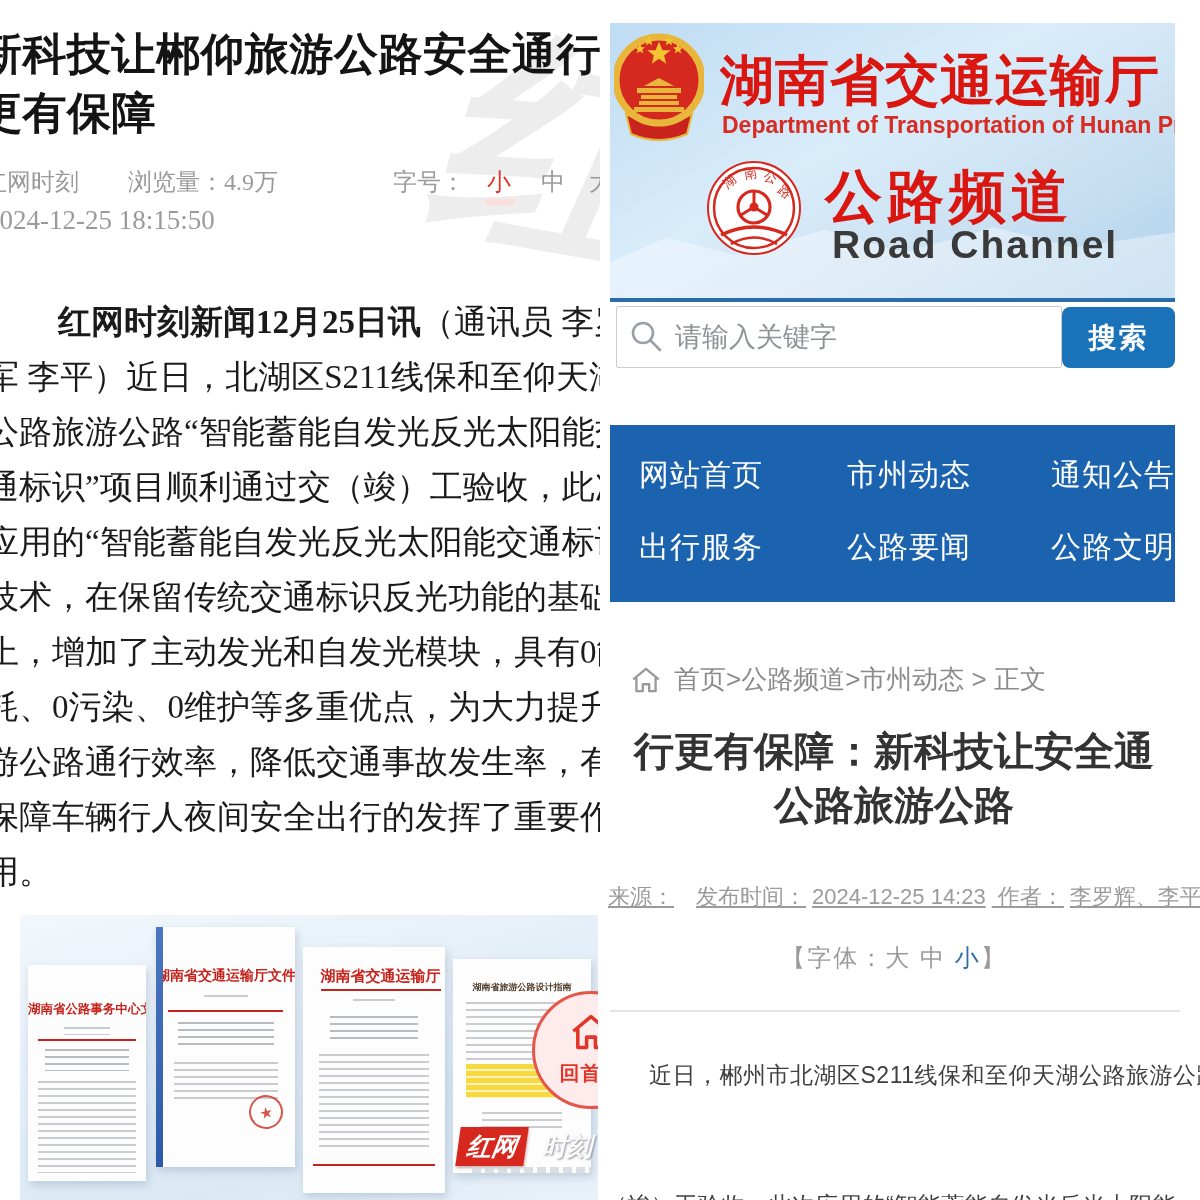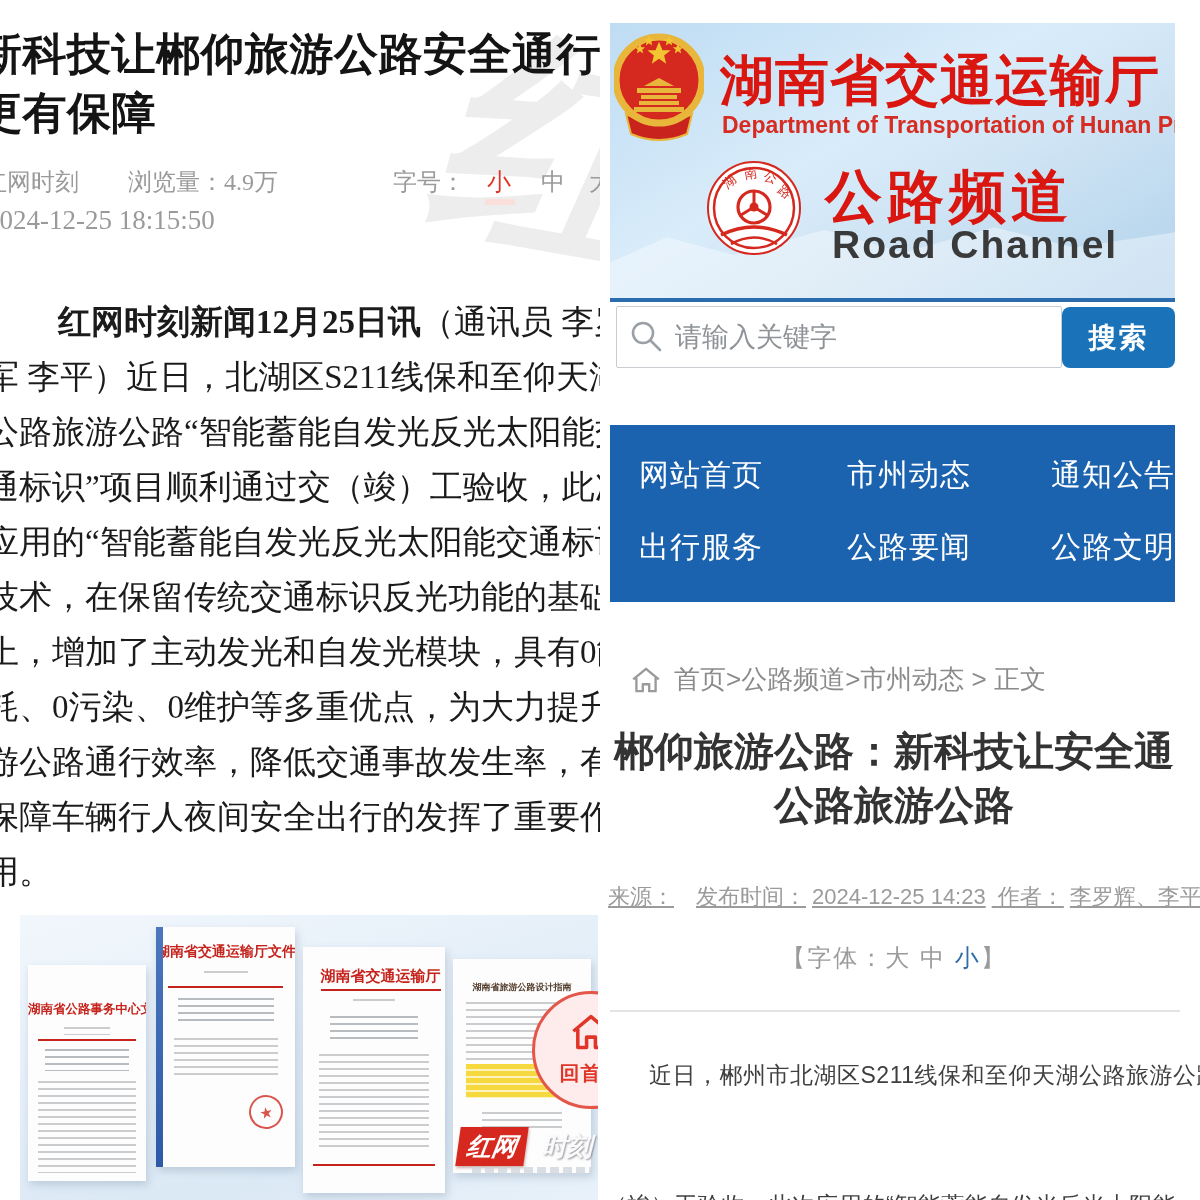--- a/index.html
+++ b/index.html
@@ -36,21 +36,21 @@
   .doc { position:absolute; background:#fdfdfd; box-shadow:2px 4px 8px rgba(90,110,140,.25); overflow:hidden; }
   .doc-t { display:block; text-align:center; color:#c5231c; font-weight:700; white-space:nowrap; }
   .redline { height:2px; background:#c5231c; margin:4px 10px; }
   .bars { background:repeating-linear-gradient(180deg,#b9bcbf 0 2px, transparent 2px 7px); }
   .bars.lite { opacity:.75; }
   .doc1 { left:8px;  top:50px; width:118px; height:216px; }
   .doc1 .doc-t { margin-top:36px; font-size:12.5px; }
   .doc2 { left:136px; top:12px; width:139px; height:240px; }
   .doc2::before { content:""; position:absolute; left:0; top:0; width:7px; height:100%;
                   background:linear-gradient(180deg,#4a77bd,#2c5aa8); }
-  .doc2 .doc-t { margin-top:16px; font-size:14px; }
+  .doc2 .doc-t { margin-top:40px; font-size:14px; }
   .seal { position:absolute; width:34px; height:34px; border:2px solid #d0392f; border-radius:50%;
           color:#d0392f; font-size:15px; line-height:31px; text-align:center; transform:rotate(-12deg); opacity:.85; }
   .doc3 { left:283px; top:32px; width:142px; height:246px; }
   .doc3 .doc-t { margin-top:20px; font-size:15px; border-bottom:2px solid #c5231c; display:inline-block; margin-left:13px; padding-bottom:3px; }
   .doc4 { left:433px; top:44px; width:138px; height:214px; }
   .doc4 .doc-t { margin-top:22px; font-size:9px; color:#55402f; }
   .hl { background:repeating-linear-gradient(180deg,#f6d93f 0 5px, #fdf2bd 5px 7px); }
   .home-circle { position:absolute; left:512px; top:76px; width:118px; height:118px; border-radius:50%;
                  background:#fdeceb; border:3px solid #e5564a; color:#e03528; text-align:center; cursor:pointer; }
   .home-circle .txt { display:block; margin-top:4px; font-size:20px; font-weight:700; letter-spacing:1px; }
@@ -249,21 +249,21 @@
     </nav>
 
     <div class="crumb">
       <svg width="32" height="30" viewBox="0 0 30 27">
         <path d="M3,13 L15,3 L27,13 M6,11.5 L6,24 L12,24 L12,17.5 L18,17.5 L18,24 L24,24 L24,11.5" fill="none" stroke="#9a9a9a" stroke-width="2.2" stroke-linejoin="round"></path>
       </svg>
       <span>首页&gt;公路频道&gt;市州动态 &gt; 正文</span>
     </div>
 
     <h2 class="r-title">
-      <span>郴仰旅游公路：新科技让安全通</span><br>
+      <span>行更有保障：新科技让安全通</span><br>
       <span>公路旅游公路</span>
     </h2>
 
     <div class="r-meta">
       <span class="gap">来源：</span><span class="gap2">发布时间：</span><span class="gap2">2024-12-25 14:23</span> <span class="gap2">作者：</span><span>李罗辉、李平</span>
     </div>
 
     <div class="r-fontrow">
       <span>【字体：</span><span class="opt">大</span> <span class="opt">中</span> <span class="opt small">小</span><span>】</span>
     </div>

